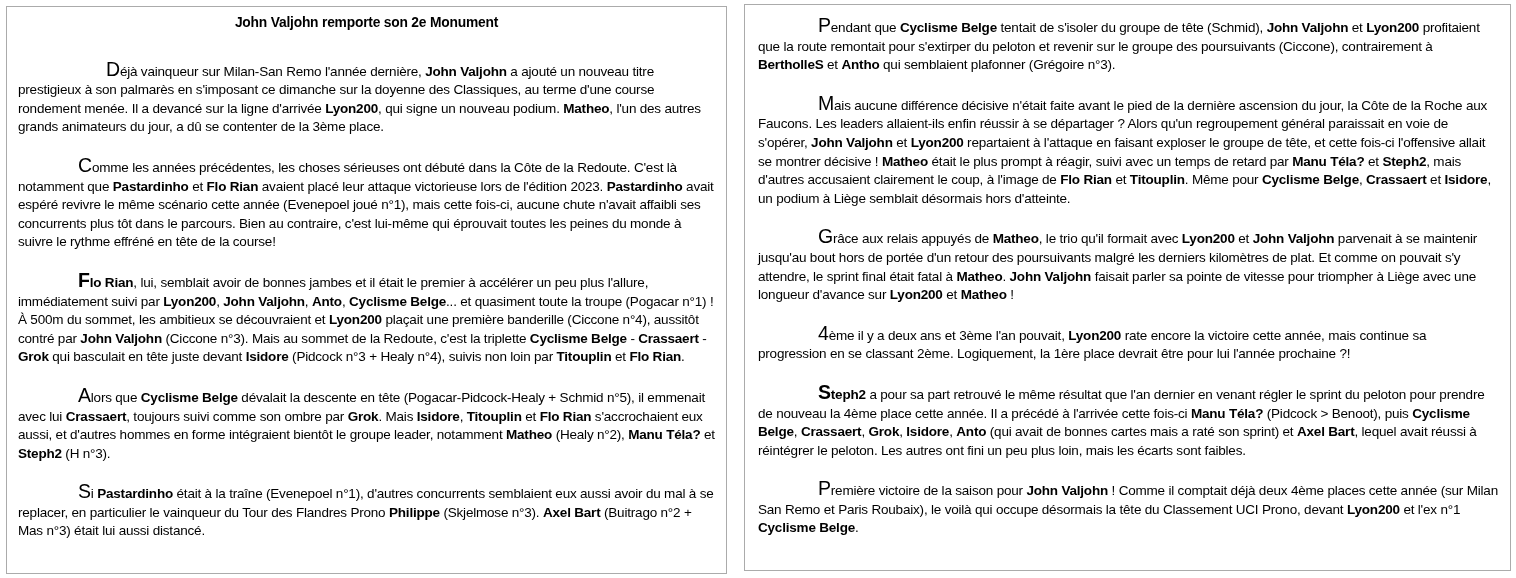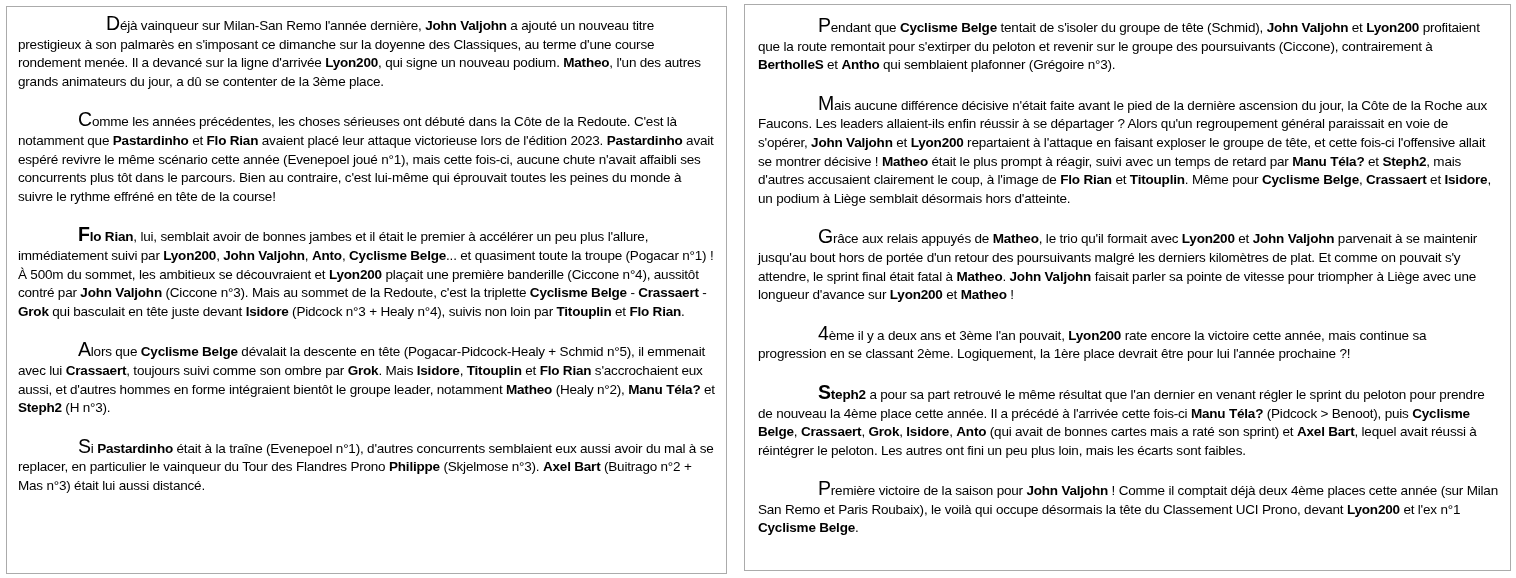--- a/index.html
+++ b/index.html
@@ -32,20 +32,21 @@
   }
   .para { margin: 0 0 19px 0; text-indent: 60px; }
   .para.indent-lg { text-indent: 88px; }
   .b { font-weight: 700; }
   .initial { font-size: 19.5px; }
 </style>
 </head>
 <body>
 
 <div class="panel" id="left-panel">
+  <h1 class="title">John Valjohn remporte son 2e Monument</h1>
   <p class="para indent-lg"><span class="initial">D</span><span>éjà vainqueur sur Milan-San Remo l'année dernière, </span><span class="b">John Valjohn</span><span> a ajouté un nouveau titre prestigieux à son palmarès en s'imposant ce dimanche sur la doyenne des Classiques, au terme d'une course rondement menée. Il a devancé sur la ligne d'arrivée </span><span class="b">Lyon200</span><span>, qui signe un nouveau podium. </span><span class="b">Matheo</span><span>, l'un des autres grands animateurs du jour, a dû se contenter de la 3ème place.</span></p>
   <p class="para"><span class="initial">C</span><span>omme les années précédentes, les choses sérieuses ont débuté dans la Côte de la Redoute. C'est là notamment que </span><span class="b">Pastardinho</span><span> et </span><span class="b">Flo Rian</span><span> avaient placé leur attaque victorieuse lors de l'édition 2023. </span><span class="b">Pastardinho</span><span> avait espéré revivre le même scénario cette année (Evenepoel joué n°1), mais cette fois-ci, aucune chute n'avait affaibli ses concurrents plus tôt dans le parcours. Bien au contraire, c'est lui-même qui éprouvait toutes les peines du monde à suivre le rythme effréné en tête de la course!</span></p>
   <p class="para"><span class="initial b">F</span><span class="b">lo Rian</span><span>, lui, semblait avoir de bonnes jambes et il était le premier à accélérer un peu plus l'allure, immédiatement suivi par </span><span class="b">Lyon200</span><span>, </span><span class="b">John Valjohn</span><span>, </span><span class="b">Anto</span><span>, </span><span class="b">Cyclisme Belge</span><span>... et quasiment toute la troupe (Pogacar n°1) ! À 500m du sommet, les ambitieux se découvraient et </span><span class="b">Lyon200</span><span> plaçait une première banderille (Ciccone n°4), aussitôt contré par </span><span class="b">John Valjohn</span><span> (Ciccone n°3). Mais au sommet de la Redoute, c'est la triplette </span><span class="b">Cyclisme Belge</span><span> - </span><span class="b">Crassaert</span><span> - </span><span class="b">Grok</span><span> qui basculait en tête juste devant </span><span class="b">Isidore</span><span> (Pidcock n°3 + Healy n°4), suivis non loin par </span><span class="b">Titouplin</span><span> et </span><span class="b">Flo Rian</span><span>.</span></p>
   <p class="para"><span class="initial">A</span><span>lors que </span><span class="b">Cyclisme Belge</span><span> dévalait la descente en tête (Pogacar-Pidcock-Healy + Schmid n°5), il emmenait avec lui </span><span class="b">Crassaert</span><span>, toujours suivi comme son ombre par </span><span class="b">Grok</span><span>. Mais </span><span class="b">Isidore</span><span>, </span><span class="b">Titouplin</span><span> et </span><span class="b">Flo Rian</span><span> s'accrochaient eux aussi, et d'autres hommes en forme intégraient bientôt le groupe leader, notamment </span><span class="b">Matheo</span><span> (Healy n°2), </span><span class="b">Manu Téla?</span><span> et </span><span class="b">Steph2</span><span> (H n°3).</span></p>
   <p class="para"><span class="initial">S</span><span>i </span><span class="b">Pastardinho</span><span> était à la traîne (Evenepoel n°1), d'autres concurrents semblaient eux aussi avoir du mal à se replacer, en particulier le vainqueur du Tour des Flandres Prono </span><span class="b">Philippe</span><span> (Skjelmose n°3). </span><span class="b">Axel Bart</span><span> (Buitrago n°2 + Mas n°3) était lui aussi distancé.</span></p>
 </div>
 
 <div class="panel" id="right-panel">
   <p class="para"><span class="initial">P</span><span>endant que </span><span class="b">Cyclisme Belge</span><span> tentait de s'isoler du groupe de tête (Schmid), </span><span class="b">John Valjohn</span><span> et </span><span class="b">Lyon200</span><span> profitaient que la route remontait pour s'extirper du peloton et revenir sur le groupe des poursuivants (Ciccone), contrairement à </span><span class="b">BertholleS</span><span> et </span><span class="b">Antho</span><span> qui semblaient plafonner (Grégoire n°3).</span></p>
   <p class="para"><span class="initial">M</span><span>ais aucune différence décisive n'était faite avant le pied de la dernière ascension du jour, la Côte de la Roche aux Faucons. Les leaders allaient-ils enfin réussir à se départager ? Alors qu'un regroupement général paraissait en voie de s'opérer, </span><span class="b">John Valjohn</span><span> et </span><span class="b">Lyon200</span><span> repartaient à l'attaque en faisant exploser le groupe de tête, et cette fois-ci l'offensive allait se montrer décisive ! </span><span class="b">Matheo</span><span> était le plus prompt à réagir, suivi avec un temps de retard par </span><span class="b">Manu Téla?</span><span> et </span><span class="b">Steph2</span><span>, mais d'autres accusaient clairement le coup, à l'image de </span><span class="b">Flo Rian</span><span> et </span><span class="b">Titouplin</span><span>. Même pour </span><span class="b">Cyclisme Belge</span><span>, </span><span class="b">Crassaert</span><span> et </span><span class="b">Isidore</span><span>, un podium à Liège semblait désormais hors d'atteinte.</span></p>

